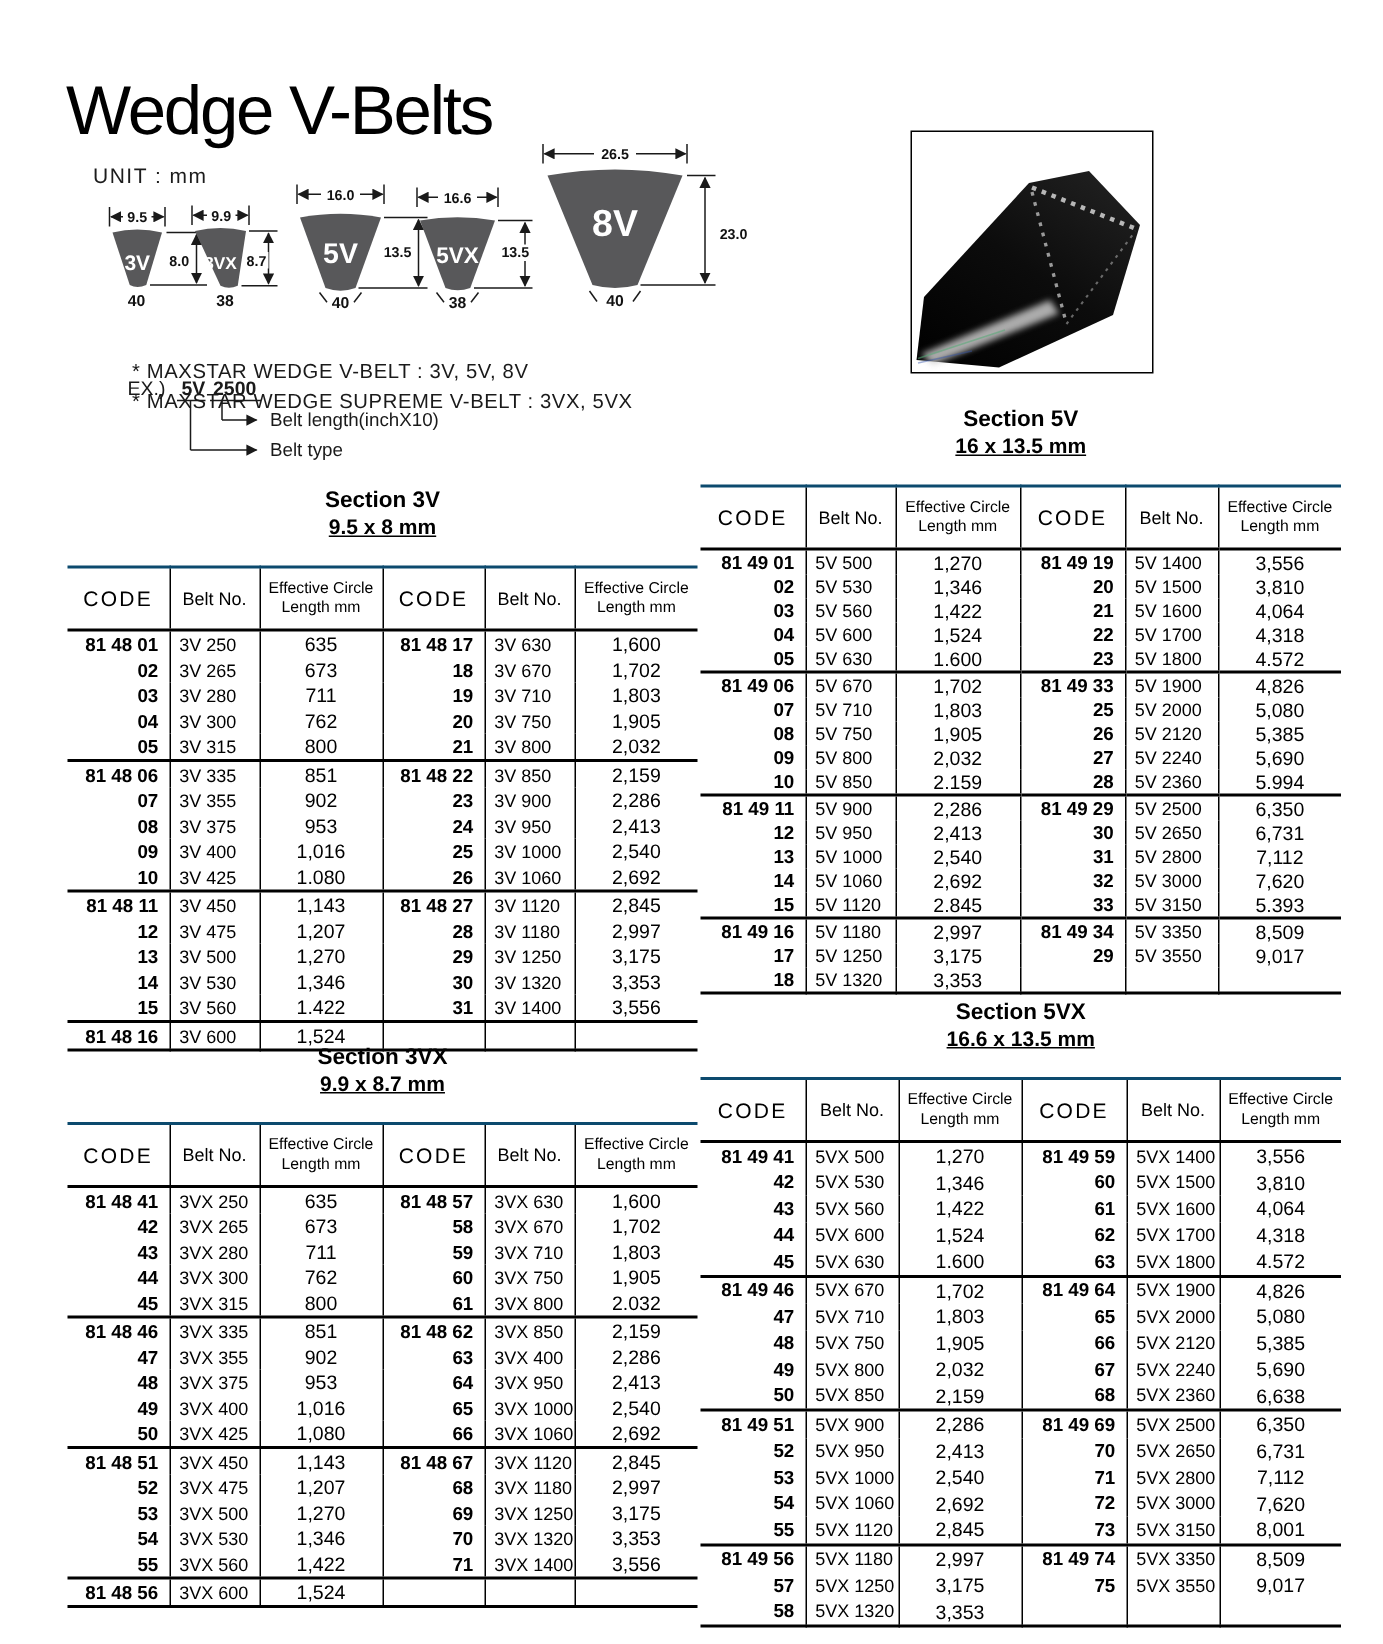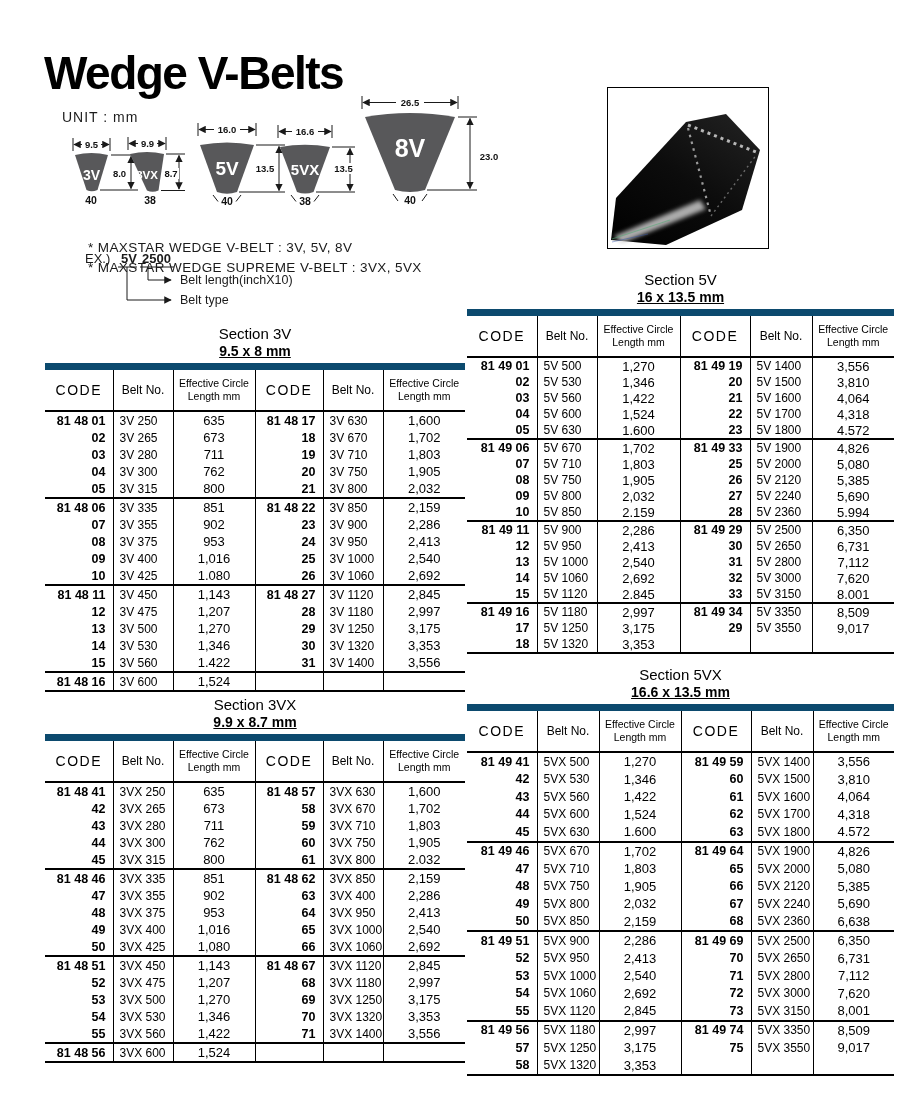--- a/index.html
+++ b/index.html
@@ -1,43 +1,43 @@
 <!DOCTYPE html>
 <html><head>
 <meta charset="utf-8">
 <style>
   html,body{margin:0;padding:0;}
   body{
     width:922px;height:1096px;position:relative;background:#fff;
     font-family:"Liberation Sans",sans-serif;color:#111;overflow:hidden;
   }
-  #page-title{position:absolute;left:44px;top:46px;margin:0;font-size:46px;font-weight:700;
+  #page-title{position:absolute;left:44px;top:46px;margin:0;font-size:46px;font-weight:400;
     letter-spacing:-1.5px;color:#000;}
   .unit-label{position:absolute;left:62px;top:109px;font-size:14px;letter-spacing:1px;color:#1c1c1c;}
   svg.diagrams{position:absolute;left:55px;top:85px;}
   svg{font-family:"Liberation Sans",sans-serif;}
   .dim-text{font-size:9.5px;fill:#111;font-weight:700;}
   .angle-text{font-size:10.5px;fill:#111;font-weight:700;}
   .wedge{fill:#58585a;}
   .wedge-label{fill:#fff;font-weight:700;text-anchor:middle;}
   .dl{stroke:#1a1a1a;stroke-width:1;fill:none;}
   .photo-box{position:absolute;left:607px;top:87px;width:160px;height:160px;border:1px solid #000;background:#fff;}
   .notes{position:absolute;left:88px;top:210px;font-size:13.5px;line-height:20px;color:#1a1a1a;letter-spacing:0.4px;margin-top:28px;}
   svg.ex-diagram{position:absolute;left:85px;top:250px;}
   .ex-text{font-size:13px;fill:#1a1a1a;}
   .ex-small{font-size:12.5px;fill:#1a1a1a;}
   .tbl{position:absolute;}
   .tb-3v{left:45px;top:325px;width:420px;}
   .tb-5v{left:467px;top:271px;width:427px;}
   .tb-3vx{left:45px;top:696px;width:420px;}
   .tb-5vx{left:467px;top:666px;width:427px;}
-  .tbl-title{text-align:center;font-weight:400;font-size:15px;color:#000;}
+  .tbl-title{text-align:center;font-weight:700;font-size:15px;color:#000;}
   .tbl-sub{text-align:center;font-weight:700;font-size:14px;margin-top:1px;color:#000;text-decoration:underline;}
-  table{border-collapse:collapse;width:100%;margin-top:4px;table-layout:fixed;
-    border-top:7px solid #0c4a6e;border-bottom:2px solid #000;}
+  table{border-collapse:collapse;width:100%;margin-top:18px;table-layout:fixed;
+    border-top:2px solid #0c4a6e;border-bottom:2px solid #000;}
   th,td{border-left:1px solid #000;overflow:hidden;white-space:nowrap;}
   th:first-child,td:first-child{border-left:none;}
   thead th{border-bottom:2px solid #000;font-weight:400;height:40px;vertical-align:middle;
     text-align:center;padding:0 1px;color:#000;}
   .h-code{font-size:14px;letter-spacing:1.5px;}
   .h-belt{font-size:12px;}
   .h-len{font-size:10.5px;line-height:1.2;white-space:normal;}
   td{height:17px;padding:0;color:#000;}
   .tb-5v td{height:16px;}
   .tb-5vx td{height:17.5px;}
@@ -497,21 +497,21 @@
           <td class="c-code">32</td>
           <td class="c-belt">5V 3000</td>
           <td class="c-len">7,620</td>
         </tr>
         <tr>
           <td class="c-code">15</td>
           <td class="c-belt">5V 1120</td>
           <td class="c-len">2.845</td>
           <td class="c-code">33</td>
           <td class="c-belt">5V 3150</td>
-          <td class="c-len">8.001</td>
+          <td class="c-len">5.393</td>
         </tr>
         <tr class="grp">
           <td class="c-code">81 49 16</td>
           <td class="c-belt">5V 1180</td>
           <td class="c-len">2,997</td>
           <td class="c-code">81 49 34</td>
           <td class="c-belt">5V 3350</td>
           <td class="c-len">8,509</td>
         </tr>
         <tr>

